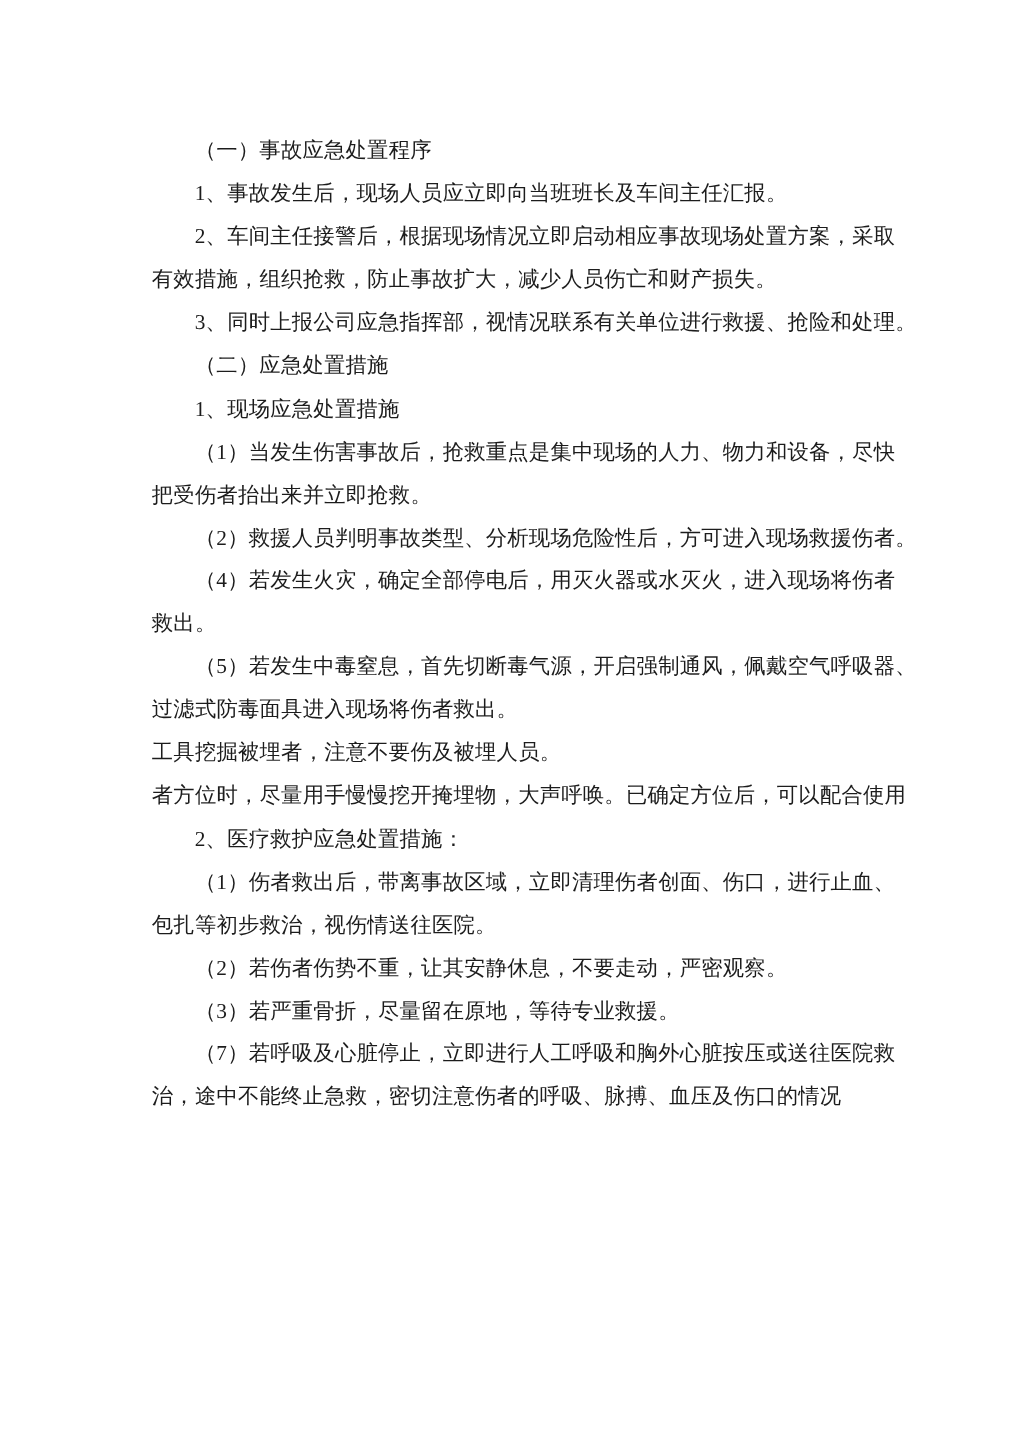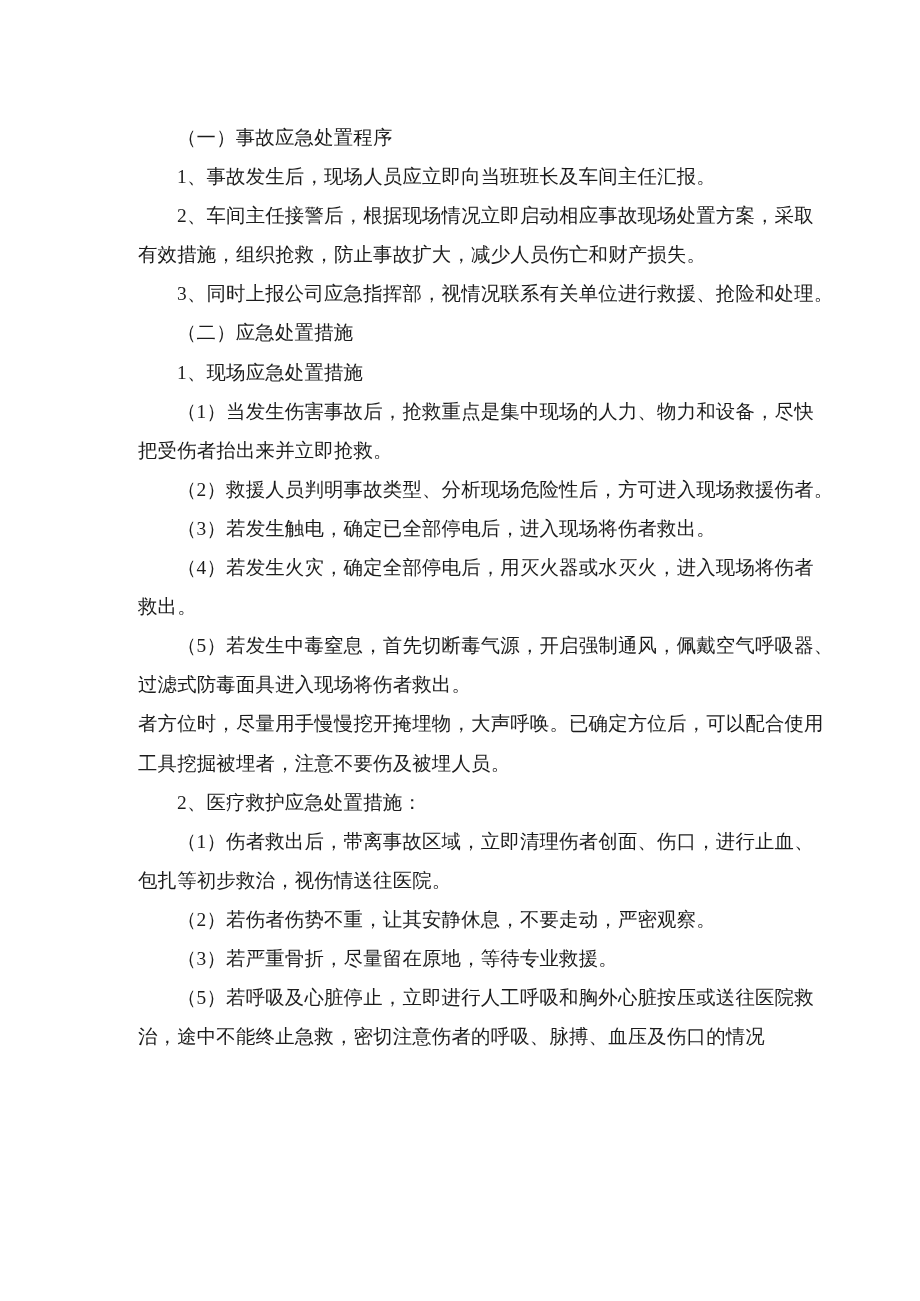--- a/index.html
+++ b/index.html
@@ -62,45 +62,42 @@
         <div class="line indent">1、现场应急处置措施</div>
       </div>
       <div class="paragraph">
         <div class="line indent">（1）当发生伤害事故后，抢救重点是集中现场的人力、物力和设备，尽快</div>
         <div class="line">把受伤者抬出来并立即抢救。</div>
       </div>
       <div class="paragraph">
         <div class="line indent">（2）救援人员判明事故类型、分析现场危险性后，方可进入现场救援伤者。</div>
       </div>
       <div class="paragraph">
-        <div class="line indent">（3）若发生触电，确定已全部停电后，进入现场将伤者救出。</div>
-      </div>
-      <div class="paragraph">
         <div class="line indent">（4）若发生火灾，确定全部停电后，用灭火器或水灭火，进入现场将伤者</div>
         <div class="line">救出。</div>
       </div>
       <div class="paragraph">
         <div class="line indent">（5）若发生中毒窒息，首先切断毒气源，开启强制通风，佩戴空气呼吸器、</div>
         <div class="line">过滤式防毒面具进入现场将伤者救出。</div>
       </div>
       <div class="paragraph">
+        <div class="line">工具挖掘被埋者，注意不要伤及被埋人员。</div>
         <div class="line">者方位时，尽量用手慢慢挖开掩埋物，大声呼唤。已确定方位后，可以配合使用</div>
-        <div class="line">工具挖掘被埋者，注意不要伤及被埋人员。</div>
       </div>
       <div class="paragraph">
         <div class="line indent">2、医疗救护应急处置措施：</div>
       </div>
       <div class="paragraph">
         <div class="line indent">（1）伤者救出后，带离事故区域，立即清理伤者创面、伤口，进行止血、</div>
         <div class="line">包扎等初步救治，视伤情送往医院。</div>
       </div>
       <div class="paragraph">
         <div class="line indent">（2）若伤者伤势不重，让其安静休息，不要走动，严密观察。</div>
       </div>
       <div class="paragraph">
         <div class="line indent">（3）若严重骨折，尽量留在原地，等待专业救援。</div>
       </div>
       <div class="paragraph">
-        <div class="line indent">（5）若呼吸及心脏停止，立即进行人工呼吸和胸外心脏按压或送往医院救</div>
+        <div class="line indent">（7）若呼吸及心脏停止，立即进行人工呼吸和胸外心脏按压或送往医院救</div>
         <div class="line">治，途中不能终止急救，密切注意伤者的呼吸、脉搏、血压及伤口的情况</div>
       </div>
     </div>
 </div>
 
 </body></html>

